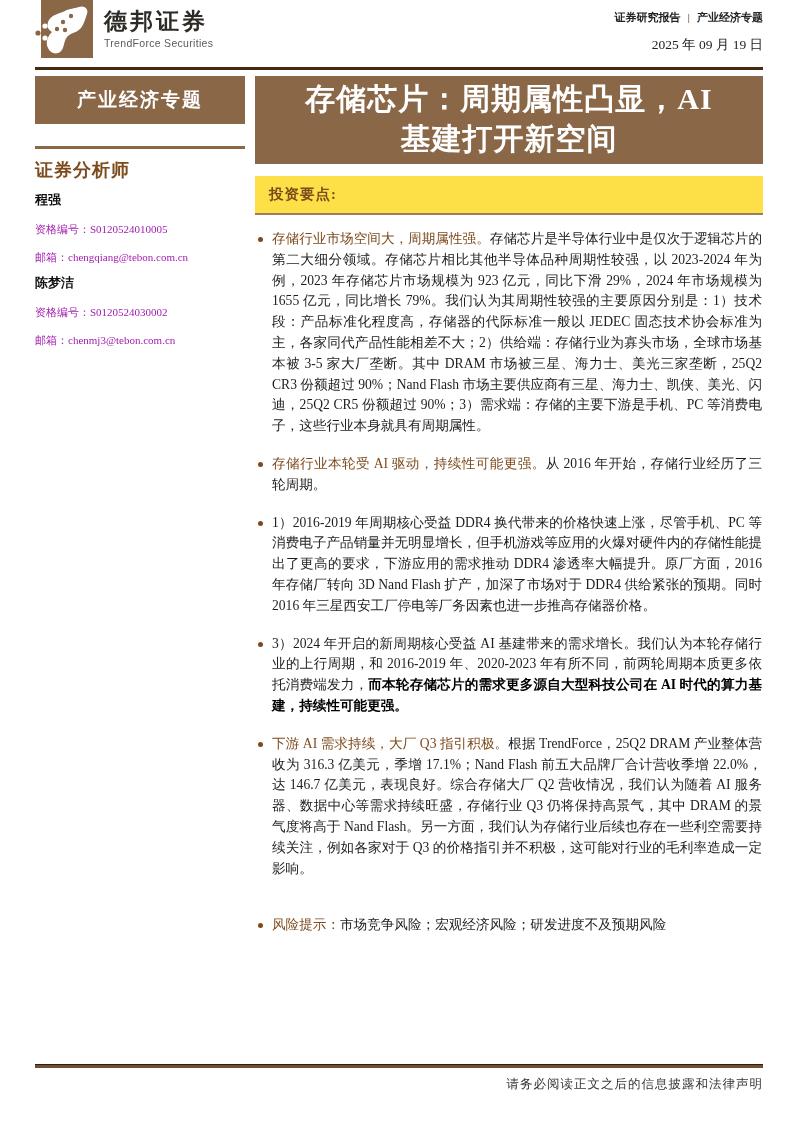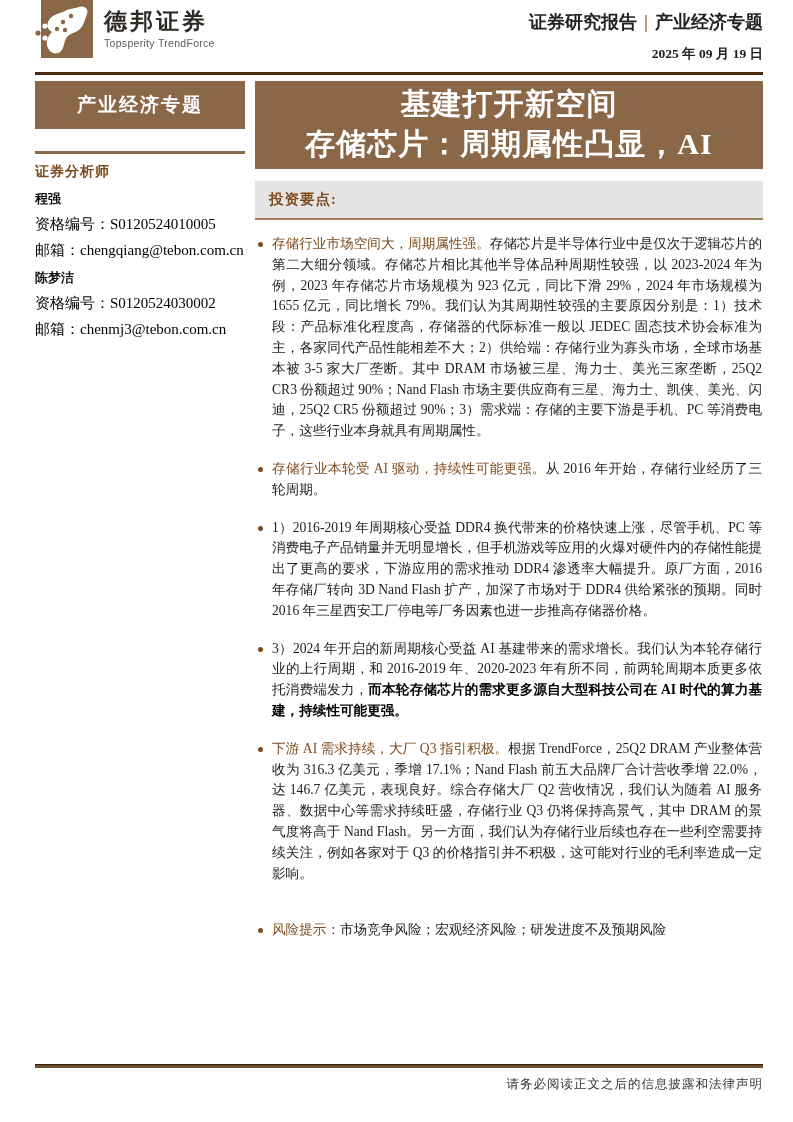--- a/index.html
+++ b/index.html
@@ -9,44 +9,44 @@
   }
   .page{position:absolute;left:35px;right:30px;top:0;}
 
   
   .header{display:flex;justify-content:space-between;align-items:flex-start;}
   .brand{display:flex;align-items:center;gap:11px;}
   .logo-svg{width:58px;height:58px;display:block;}
   .brand-cn{font-family:"Liberation Sans", sans-serif;font-weight:bold;font-size:23px;color:#2e2a26;letter-spacing:3px;line-height:1.1;}
   .brand-en{font-family:"Liberation Sans", sans-serif;font-size:10.5px;color:#5b5b5b;margin-top:2px;letter-spacing:0.3px;}
   .header-right{text-align:right;padding-top:10px;}
-  .report-type-line{font-size:18px;font-weight:bold;color:#222;}
+  .report-type-line{font-size:11px;font-weight:bold;color:#222;}
   .pipe{color:#8a6747;padding:0 7px;font-weight:bold;}
-  .date-line{font-size:13.5px;font-weight:bold;color:#222;margin-top:11px;}
+  .date-line{font-size:13.5px;font-weight:normal;color:#222;margin-top:11px;}
 
   .top-rule{height:3px;background:#46290f;margin-top:9px;}
 
   
   .columns{display:flex;gap:10px;margin-top:6px;}
   .sidebar{width:210px;flex:0 0 210px;}
   .main{flex:1;min-width:0;}
 
   
   .cat-box{background:#8a6747;color:#fff;text-align:center;font-weight:bold;font-size:19px;letter-spacing:2px;padding:11px 0;}
   .side-divider{height:2.5px;background:#8a6747;margin-top:22px;}
-  .analyst-title{color:#7d4a1c;font-weight:bold;font-size:14px;margin-top:9px;letter-spacing:1px;}
+  .analyst-title{color:#7d4a1c;font-weight:bold;font-size:18px;margin-top:9px;letter-spacing:1px;}
   .analyst{margin-top:9px;}
   .a-name{font-weight:bold;font-size:13px;color:#111;}
-  .a-row{font-size:15px;color:#000000;margin-top:7px;word-break:break-all;}
+  .a-row{font-size:11px;color:#a21caf;margin-top:13px;word-break:break-all;}
 
   
   .title-box{background:#8a6747;color:#ffffff;text-align:center;font-weight:bold;
     font-size:30px;line-height:40px;padding:3px 8px 5px;letter-spacing:1px;}
   .title-box .tline{display:block;}
-  .highlights-bar{background:#e5e5e5;border-bottom:2px solid #9b7f5c;margin-top:12px;
+  .highlights-bar{background:#fde047;border-bottom:2px solid #9b7f5c;margin-top:12px;
     padding:9px 14px;color:#7d4a1c;font-weight:bold;font-size:14.5px;letter-spacing:1px;}
   .bullets{margin-top:14px;padding-right:1px;}
   .bullet{display:flex;}
   .bullet + .bullet{margin-top:17px;}
   .bullet:last-child{margin-top:36px;}
   .dot{flex:0 0 5px;width:5px;height:5px;border-radius:50%;background:#7d4a1c;margin:8px 9px 0 3px;}
   .btext{margin:0;font-size:13.6px;line-height:20.8px;text-align:justify;color:#1c1c1c;}
   .btext .lead{color:#7d4a1c;font-weight:normal;}
   .btext .tail{color:#000;font-weight:bold;}
 
@@ -68,21 +68,21 @@
         <circle cx="36" cy="16" r="2.2" fill="#8a6747"></circle>
         <circle cx="28" cy="22" r="2.2" fill="#8a6747"></circle>
         <circle cx="22" cy="29" r="2.2" fill="#8a6747"></circle>
         <circle cx="30" cy="30" r="2.2" fill="#8a6747"></circle>
         <circle cx="10" cy="26" r="2.6" fill="#ffffff"></circle>
         <circle cx="3" cy="33" r="2.6" fill="#8a6747"></circle>
         <circle cx="10" cy="38" r="2.6" fill="#ffffff"></circle>
       </svg>
       <div>
         <div class="brand-cn">德邦证券</div>
-        <div class="brand-en">Topsperity TrendForce</div>
+        <div class="brand-en">TrendForce Securities</div>
       </div>
     </div>
     <div class="header-right">
       <div class="report-type-line">
         <span>证券研究报告</span><span class="pipe">|</span><span>产业经济专题</span>
       </div>
       <div class="date-line">2025 年 09 月 19 日</div>
     </div>
   </div>
 
@@ -104,22 +104,22 @@
   <div class="analyst">
     <div class="a-name">陈梦洁</div>
     <div class="a-row"><span>资格编号：</span><span>S0120524030002</span></div>
     <div class="a-row"><span>邮箱：</span><span>chenmj3@tebon.com.cn</span></div>
   </div>
 </div>
     </div>
 
     <div class="main">
       <div class="title-box">
+        <span class="tline">存储芯片：周期属性凸显，AI</span>
         <span class="tline">基建打开新空间</span>
-        <span class="tline">存储芯片：周期属性凸显，AI</span>
       </div>
       <div class="highlights-bar">投资要点:</div>
       <div class="bullets" id="bullets">
   <div class="bullet">
     <span class="dot"></span>
     <p class="btext"><b class="lead">存储行业市场空间大，周期属性强。</b><span>存储芯片是半导体行业中是仅次于逻辑芯片的第二大细分领域。存储芯片相比其他半导体品种周期性较强，以 2023-2024 年为例，2023 年存储芯片市场规模为 923 亿元，同比下滑 29%，2024 年市场规模为 1655 亿元，同比增长 79%。我们认为其周期性较强的主要原因分别是：1）技术段：产品标准化程度高，存储器的代际标准一般以 JEDEC 固态技术协会标准为主，各家同代产品性能相差不大；2）供给端：存储行业为寡头市场，全球市场基本被 3-5 家大厂垄断。其中 DRAM 市场被三星、海力士、美光三家垄断，25Q2 CR3 份额超过 90%；Nand Flash 市场主要供应商有三星、海力士、凯侠、美光、闪迪，25Q2 CR5 份额超过 90%；3）需求端：存储的主要下游是手机、PC 等消费电子，这些行业本身就具有周期属性。</span></p>
   </div>
 
   <div class="bullet">
     <span class="dot"></span>

